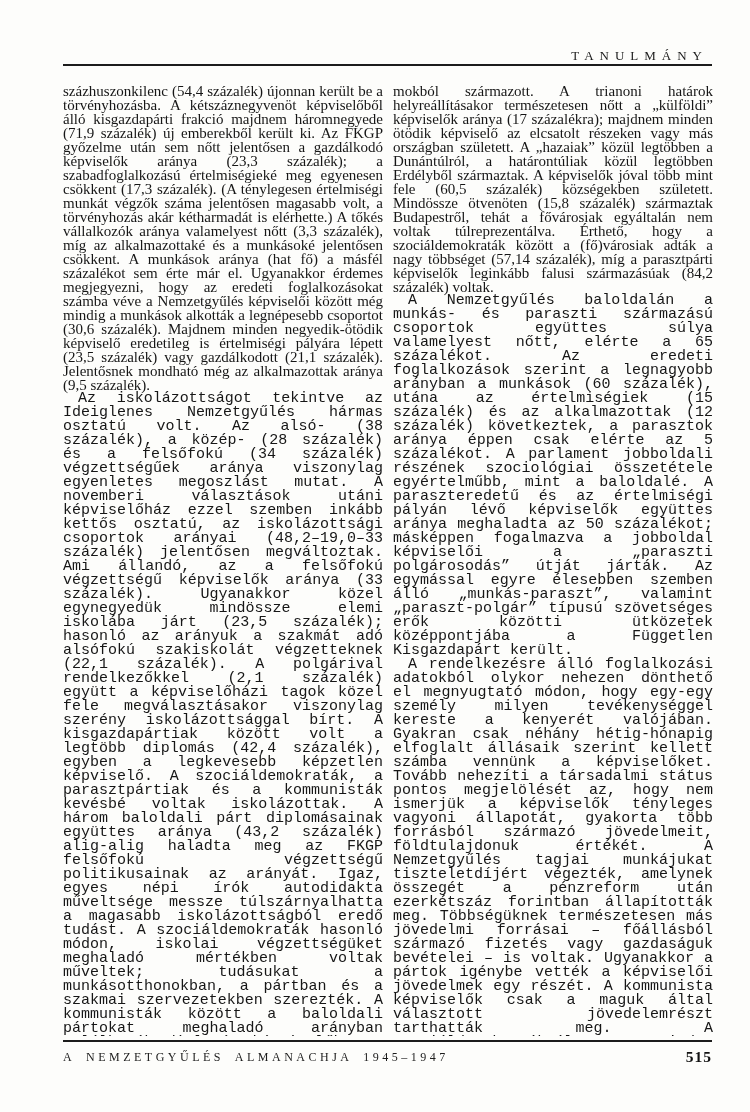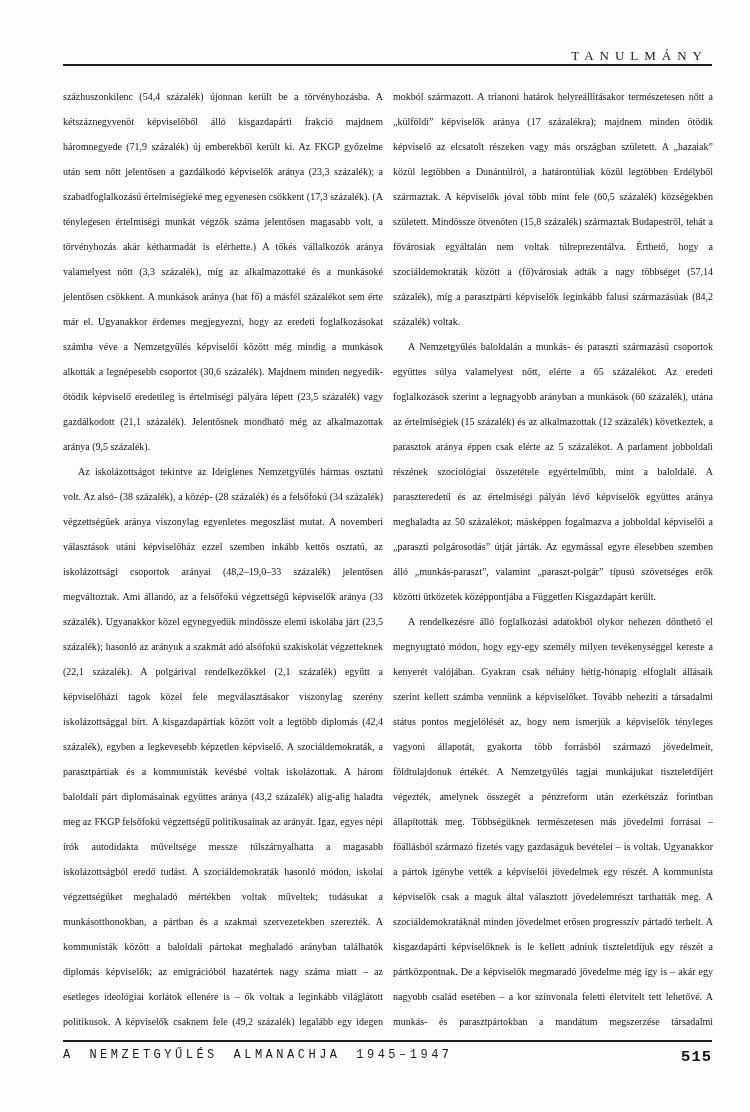--- a/index.html
+++ b/index.html
@@ -36,43 +36,42 @@
     top: 84px;
     left: 63px;
     width: 650px;
     max-height: 952px;
     overflow: hidden;
     display: flex;
     gap: 10px;
   }
   .column {
     width: 320px;
-    font-size: 10px;
-    line-height: 25px;
+    font-size: 15px;
+    line-height: 14px;
     text-align: justify;
   }
   .column p { margin: 0; }
-  .column p.indent { text-indent: 15px; }
+  .column p.indent { text-indent: 15px; font-family: Liberation Mono, monospace; }
   .footer-rule {
     position: absolute;
     top: 1040px;
     left: 63px;
     width: 649px;
     height: 1.6px;
     background: #1c1c1c;
   }
   .footer-row {
     position: absolute;
     top: 1048px;
     left: 63px;
     width: 649px;
     display: flex;
     justify-content: space-between;
-    align-items: flex-start;
-    font-family: Liberation Mono, monospace;
+    align-items: center;
   }
   .footer-title {
     font-size: 12px;
     letter-spacing: 3.5px;
     word-spacing: 5px;
     color: #1c1c1c;
     white-space: nowrap;
   }
   .page-number {
     font-size: 15.5px;

